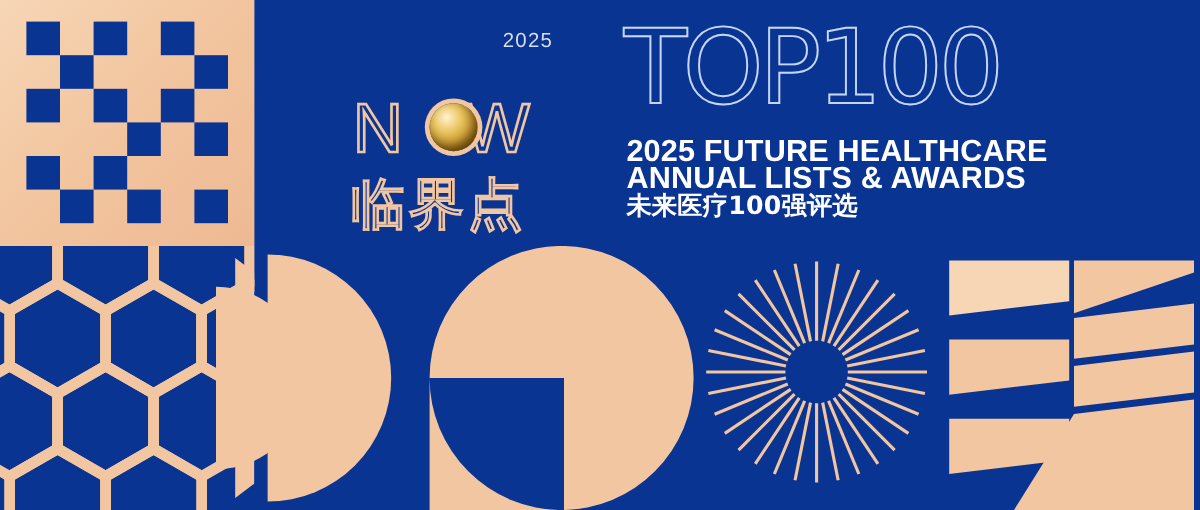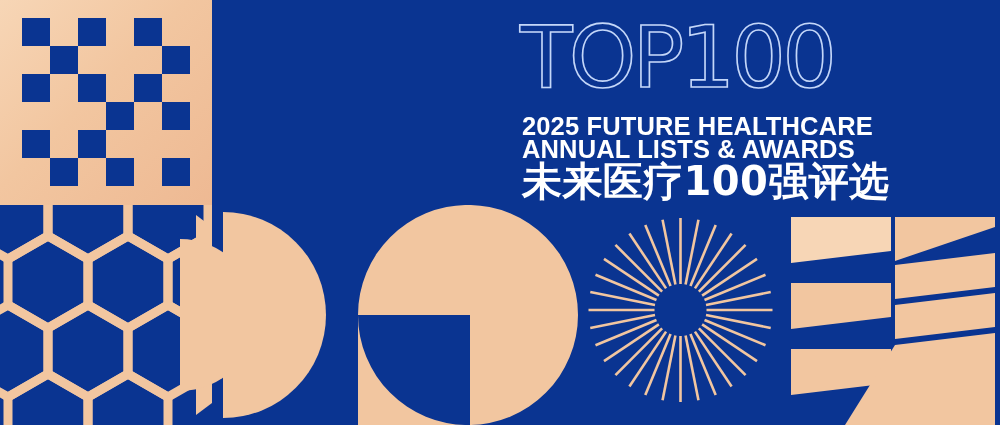--- a/index.html
+++ b/index.html
@@ -55,21 +55,21 @@
     font-family:"DejaVu Sans","Liberation Sans",sans-serif;
   }
   .sub-en{
     position:absolute;left:2px;color:#ffffff;font-weight:700;
     font-size:25.5px;letter-spacing:.005em;line-height:1;white-space:nowrap;
   }
   #sub-en-1{top:96px;}
   #sub-en-2{top:119px;}
   #sub-cn{
     position:absolute;left:2px;top:143px;color:#ffffff;font-weight:700;
-    font-size:40px;letter-spacing:.01em;line-height:1;white-space:nowrap;
+    font-size:21px;letter-spacing:.01em;line-height:1;white-space:nowrap;
     font-family:"DejaVu Sans","Liberation Sans",sans-serif;
   }
 
   
   #bottom-band{left:0;top:205px;width:1000px;height:220px;}
   #hex-panel{position:absolute;left:0;top:0;width:212px;height:220px;}
   #circles-panel{position:absolute;left:180px;top:0;width:420px;height:220px;}
   #burst-panel{position:absolute;left:588px;top:5px;width:185px;height:200px;}
   #stripes-panel{position:absolute;left:785px;top:0;width:215px;height:220px;}
   svg{display:block;}
@@ -90,20 +90,27 @@
       <div class="checker-cell" style="left: 134px; top: 74px; width: 28px; height: 28px;"></div>
       <div class="checker-cell" style="left: 106px; top: 102px; width: 28px; height: 28px;"></div>
       <div class="checker-cell" style="left: 162px; top: 102px; width: 28px; height: 28px;"></div>
       <div class="checker-cell" style="left: 22px; top: 130px; width: 28px; height: 28px;"></div>
       <div class="checker-cell" style="left: 78px; top: 130px; width: 28px; height: 28px;"></div>
       <div class="checker-cell" style="left: 50px; top: 158px; width: 28px; height: 28px;"></div>
       <div class="checker-cell" style="left: 106px; top: 158px; width: 28px; height: 28px;"></div>
       <div class="checker-cell" style="left: 162px; top: 158px; width: 28px; height: 28px;"></div>
     </div>
 
+  <div class="abs" id="logo-lockup">
+    <span class="thin-word" id="logo-the">THE</span>
+    <span id="logo-year">2025</span>
+    <span class="thin-word" id="logo-now"><span>N</span>&nbsp;&nbsp;&nbsp;<span>W</span></span>
+    <span id="logo-orb"></span>
+    <span class="thin-word" id="logo-cn">临界点</span>
+  </div>
 
   <div class="abs" id="top100-block">
     <div id="top100-outline">TOP100</div>
     <div class="sub-en" id="sub-en-1">2025 FUTURE HEALTHCARE</div>
     <div class="sub-en" id="sub-en-2">ANNUAL LISTS &amp; AWARDS</div>
     <div id="sub-cn">未来医疗100强评选</div>
   </div>
 
   <div class="abs" id="bottom-band">
 

